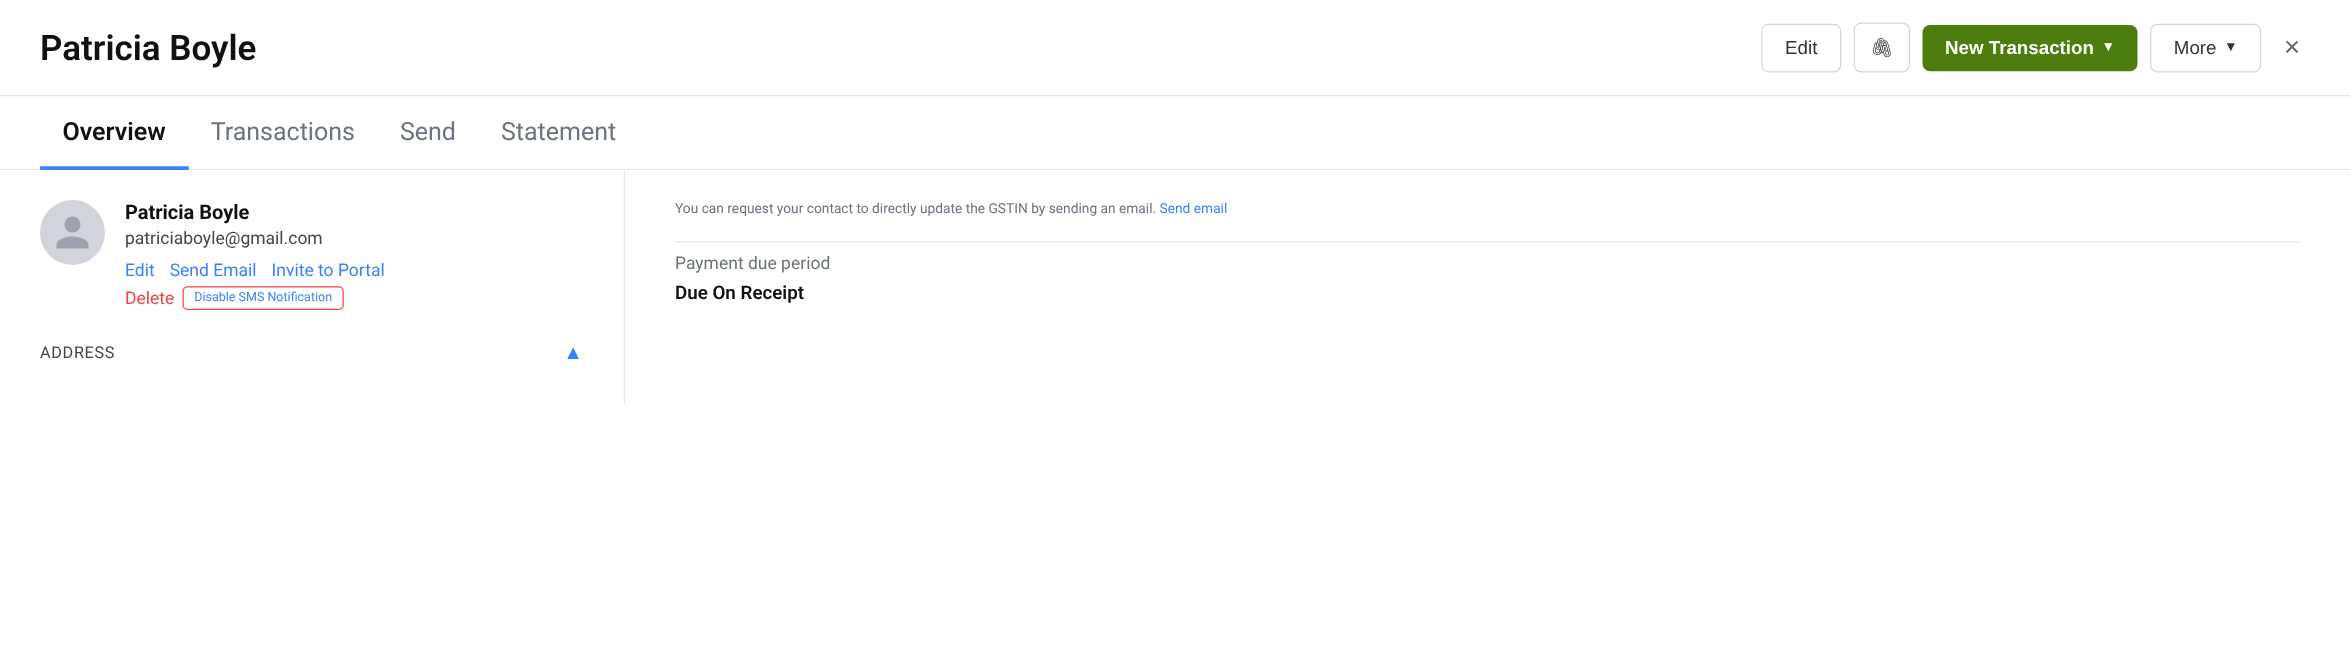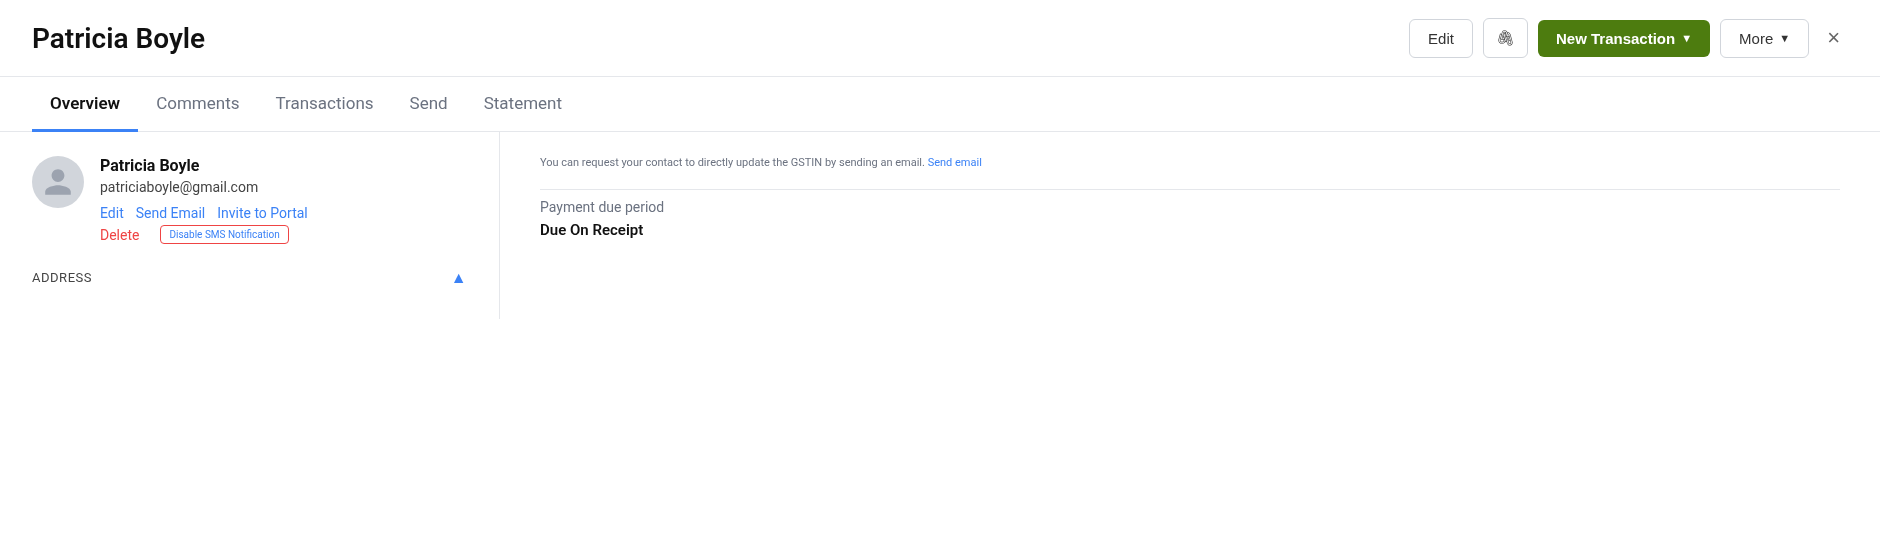--- a/index.html
+++ b/index.html
@@ -59,21 +59,21 @@
 
     .tabs {
       display: flex;
       align-items: center;
       padding: 0 32px;
       border-bottom: 1px solid #e5e7eb;
       gap: 0;
     }
     .tab {
       padding: 16px 18px;
-      font-size: 17px;
+      font-size: 20px;
       color: #6b7280;
       cursor: pointer;
       border-bottom: 3px solid transparent;
       margin-bottom: -1px;
       font-weight: 400;
     }
     .tab.active {
       color: #111;
       font-weight: 600;
       border-bottom: 3px solid #3b82f6;
@@ -137,21 +137,21 @@
       color: #3b82f6;
       cursor: pointer;
       text-decoration: none;
     }
     .contact-link-red {
       color: #ef4444;
     }
     .contact-links-row2 {
       display: flex;
       align-items: center;
-      gap: 21px;
+      gap: 7px;
       margin-top: 2px;
     }
     .sms-btn {
       font-size: 10px;
       color: #3b82f6;
       cursor: pointer;
       border: 1.5px solid #ef4444;
       padding: 3px 8px;
       border-radius: 4px;
       background: #fff;
@@ -220,23 +220,20 @@
       <span>More</span>
       <span class="chevron">▼</span>
     </button>
     <button class="btn-close">×</button>
   </div>
 </div>
 
 <div class="tabs">
   <div class="tab active">
     <span>Overview</span>
-  </div>
-  <div class="tab">
-    <span>Comments</span>
   </div>
   <div class="tab">
     <span>Transactions</span>
   </div>
   <div class="tab">
     <span>Send</span>
   </div>
   <div class="tab">
     <span>Statement</span>
   </div>

